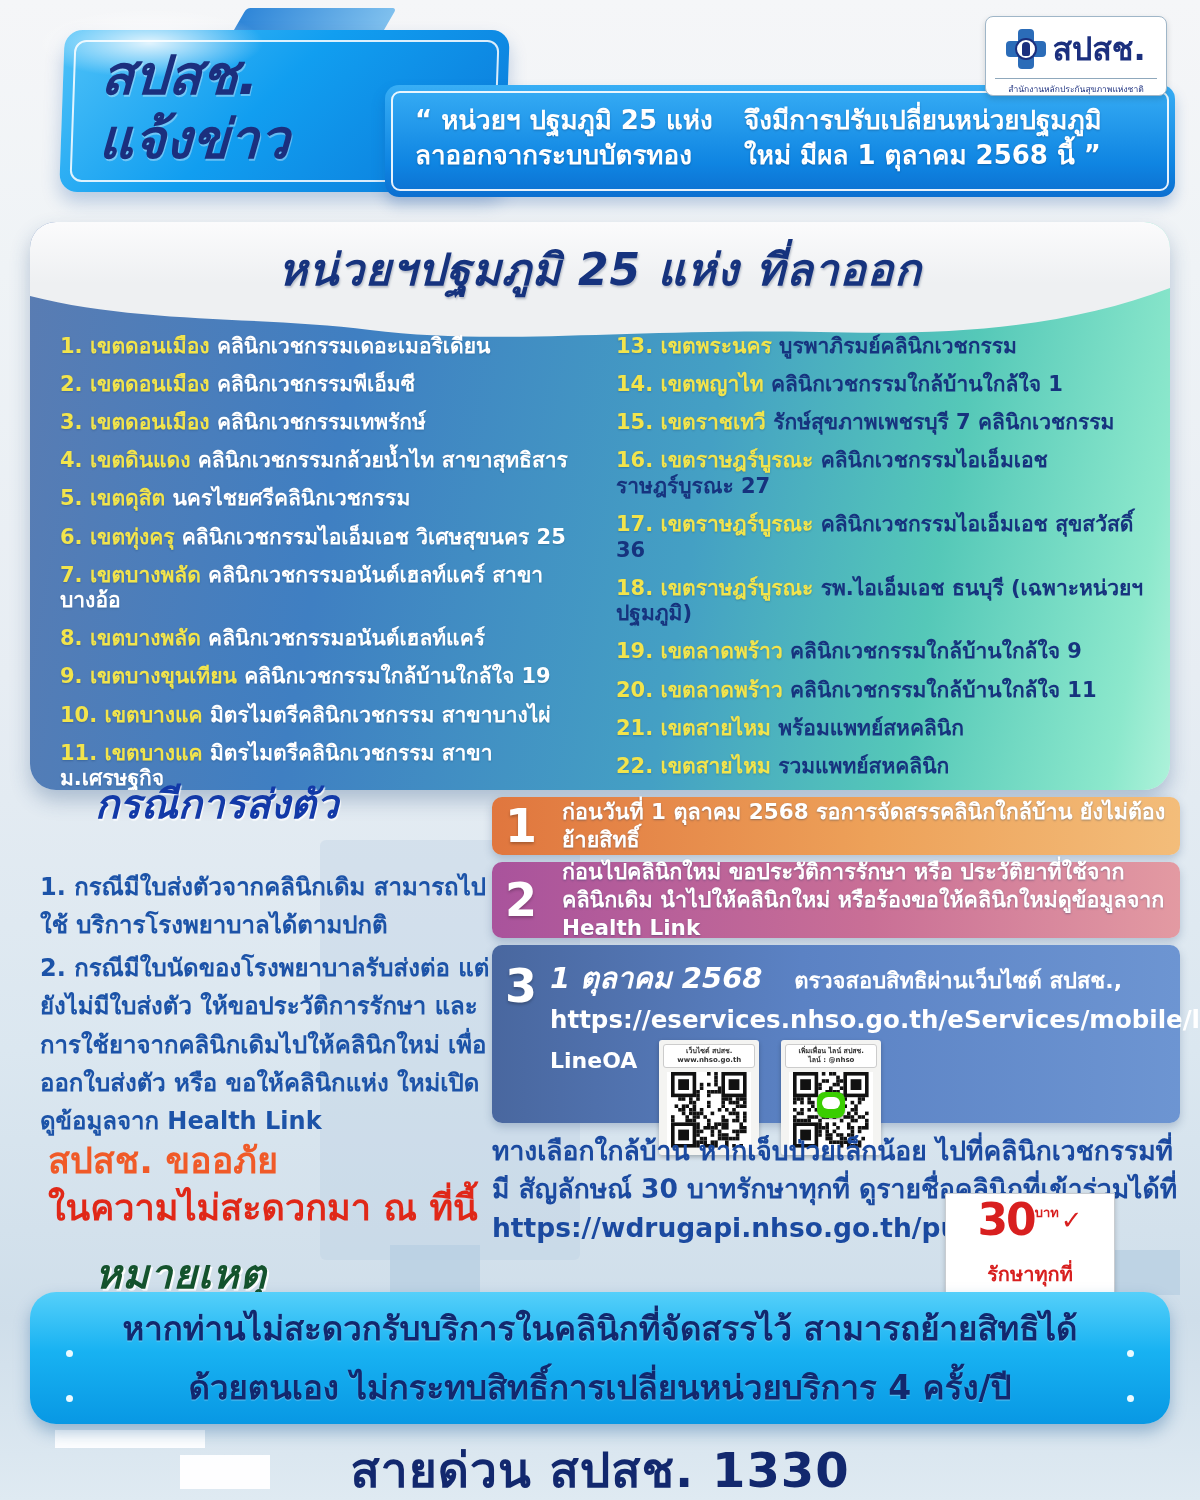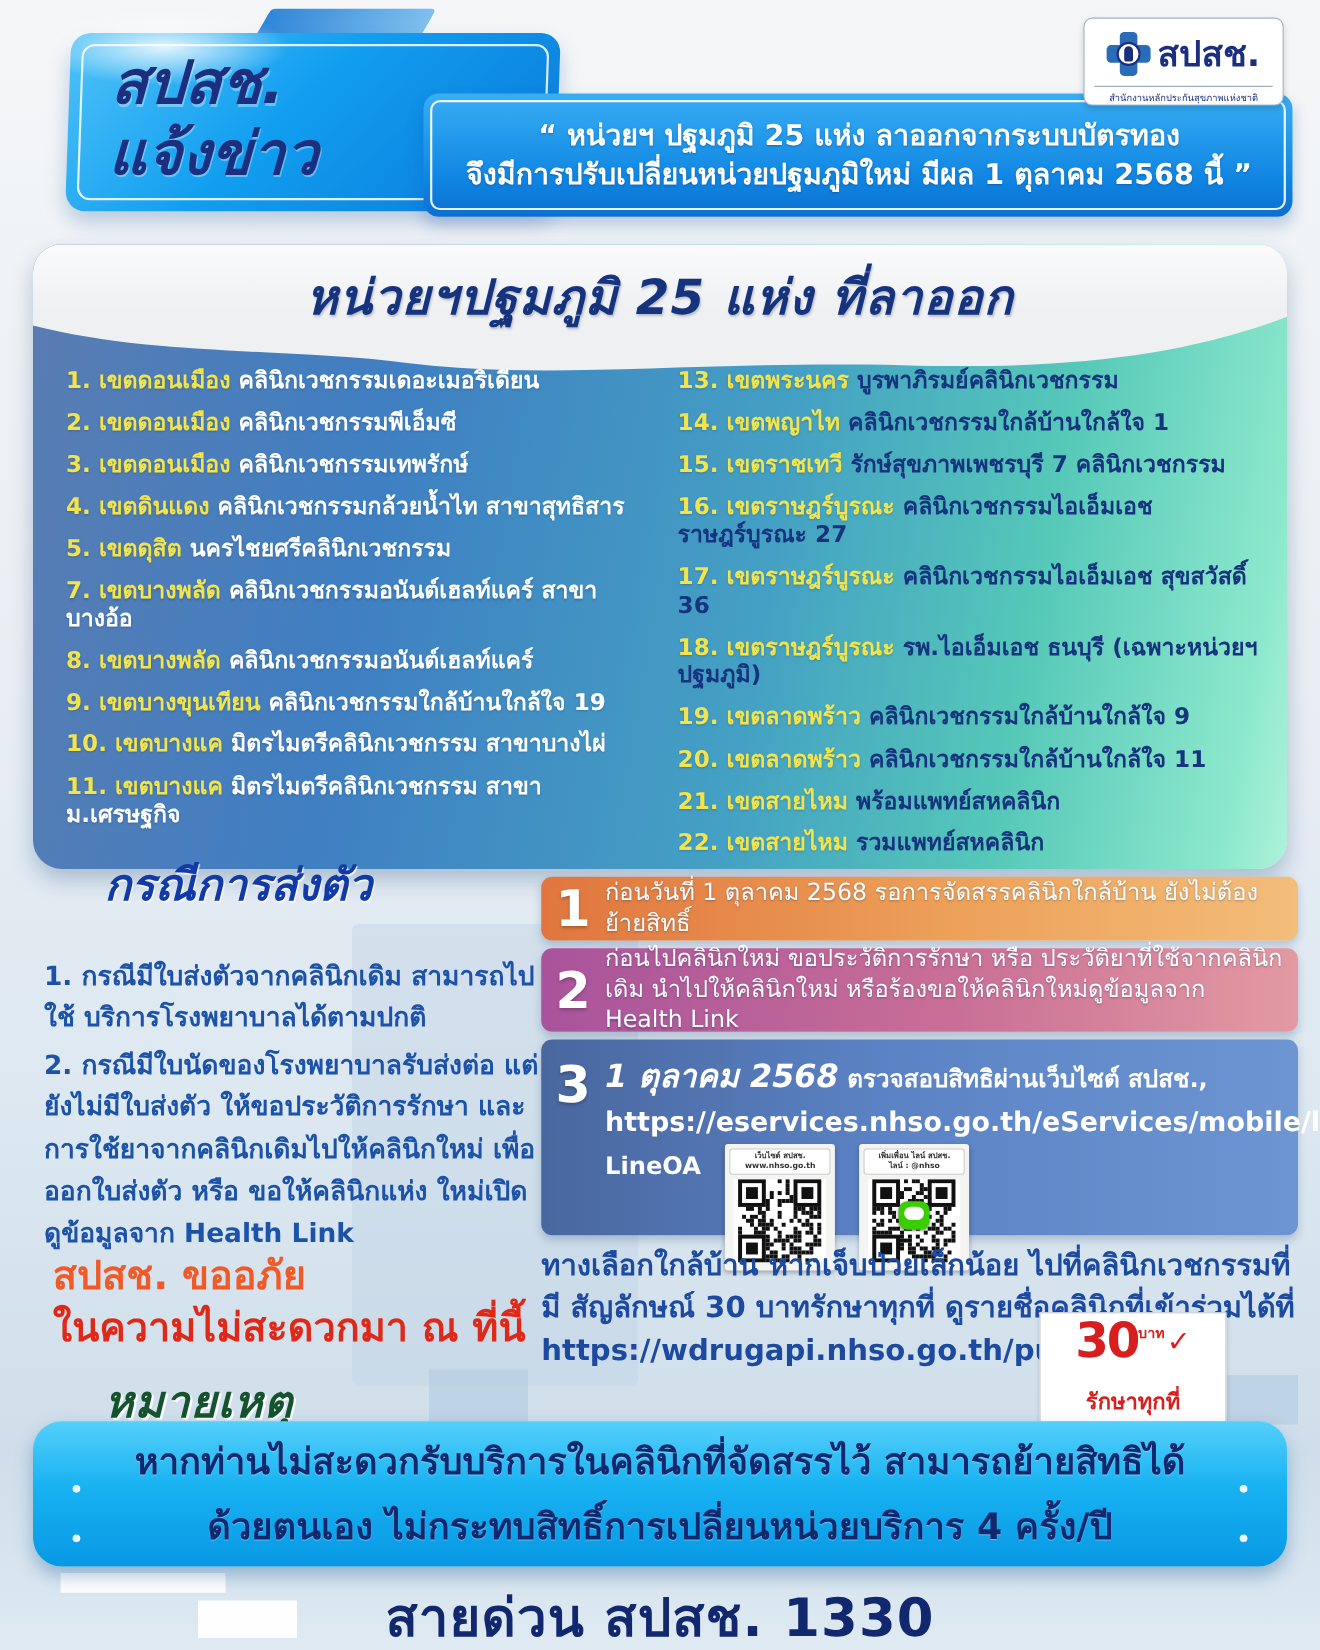--- a/index.html
+++ b/index.html
@@ -20,21 +20,21 @@
     transform:skewX(-2deg);
   }
   .badge-inner { position:absolute; inset:10px; border:2px solid rgba(255,255,255,.85); border-radius:12px; }
   .badge-shine { position:absolute; left:-30px; top:-22px; width:230px; height:70px; background:radial-gradient(ellipse at center,rgba(255,255,255,.85),rgba(255,255,255,0) 70%); }
   .badge-text { position:absolute; left:38px; top:14px; color:#1b2f7e; font-weight:800; font-size:54px; line-height:1.18; font-style:italic; text-shadow:1px 2px 0 rgba(255,255,255,.35); }
   .quote-box {
     left:385px; top:85px; width:790px; height:112px;
     background:linear-gradient(180deg,#38aef5 0%,#0f85e2 70%,#0c6fd0 100%);
     border-radius:14px; box-shadow:0 8px 14px rgba(20,80,160,.25);
   }
-  .quote-inner { position:absolute; inset:6px; border:2px solid rgba(255,255,255,.9); border-radius:9px; padding:10px 20px 8px 22px; display:flex; flex-direction:column; justify-content:center;text-align:center; }
+  .quote-inner { position:absolute; inset:6px; border:2px solid rgba(255,255,255,.9); border-radius:9px; padding:10px 20px 8px 22px; display:flex; flex-direction:row; justify-content:center; }
   .quote-line { color:#ffffff; font-weight:700; font-size:26px; line-height:1.35; text-shadow:0 1px 2px rgba(0,40,90,.35); }
   .logo-box { left:985px; top:16px; width:182px; height:80px; background:#ffffff; border:1px solid #9fb6c8; border-radius:8px; box-shadow:0 3px 6px rgba(0,0,0,.15); z-index:5; }
   .logo-row { display:flex; align-items:center; justify-content:center; gap:6px; margin-top:6px; }
   .logo-cross { width:40px; height:40px; position:relative; }
   .logo-cross .v { position:absolute; left:12px; top:0; width:16px; height:40px; background:#2b6cb8; border-radius:4px; }
   .logo-cross .h { position:absolute; left:0; top:12px; width:40px; height:16px; background:#2b6cb8; border-radius:4px; }
   .logo-cross .c { position:absolute; left:9px; top:9px; width:22px; height:22px; background:#ffffff; border:2px solid #1b2f7e; border-radius:50%; }
   .logo-cross .p { position:absolute; left:16px; top:13px; width:8px; height:14px; background:#1b2f7e; border-radius:4px 4px 2px 2px; }
   .logo-name { color:#1b2f7e; font-weight:800; font-size:32px; }
   .logo-sub { color:#1b2f7e; font-size:8.5px; text-align:center; margin-top:4px; border-top:1px solid #8fa8bc; padding-top:3px; width:90%; margin-left:5%; }
@@ -60,29 +60,29 @@
   .ref-body { left:40px; top:868px; width:450px; color:#1c53a8; font-weight:700; font-size:24px; line-height:1.6; }
   .ref-body p { margin-bottom:4px; }
   .apology { left:48px; top:1138px; width:440px; line-height:1.3; }
   .apology .l1 { color:#f05a28; font-weight:800; font-size:36px; }
   .apology .l2 { color:#e02818; font-weight:700; font-size:36px; }
   .note-label { left:95px; top:1242px; color:#14532d; font-weight:900; font-style:italic; font-size:40px; letter-spacing:1px; text-shadow:2px 2px 0 rgba(255,255,255,.9); }
 
   
   .bar { left:492px; width:688px; border-radius:10px; color:#fff; display:flex; align-items:center; box-shadow:0 4px 8px rgba(40,70,120,.25); }
   .bar .num { font-size:46px; font-weight:800; width:58px; text-align:center; flex:0 0 58px; text-shadow:0 2px 3px rgba(0,0,0,.25); }
-  .bar .txt { font-weight:400; font-size:21.5px; line-height:1.3; padding:6px 10px 6px 0; text-shadow:0 1px 2px rgba(0,40,90,.35); }
+  .bar .txt { font-weight:700; font-size:21.5px; line-height:1.3; padding:6px 10px 6px 0; text-shadow:0 1px 2px rgba(0,40,90,.35);margin-left:12px; }
   .bar1 { top:797px; height:58px; background:linear-gradient(90deg,#e0763e 0%,#eda159 55%,#f3bd7a 100%); }
   .bar2 { top:862px; height:76px; background:linear-gradient(90deg,#a9539c 0%,#c96f96 55%,#e39aa2 100%); }
   .bar3 { top:945px; height:178px; background:linear-gradient(90deg,#49679f 0%,#5b82c4 45%,#6d95d2 100%); align-items:flex-start; }
   .bar3 .num { margin-top:14px; }
   .b3-content { padding:10px 8px 0 0; }
   .b3-line1 { color:#fff; }
   .b3-date { font-weight:800; font-size:29px;font-style:italic; }
-  .b3-rest { font-weight:700; font-size:22px; }
+  .b3-rest { font-weight:700; font-size:22px;margin-left:24px; }
   .b3-url { color:#ffffff; font-weight:800; font-size:24.5px; margin-top:4px; display:block; text-decoration:none; }
   .b3-bottom { display:flex; align-items:flex-start; gap:22px; margin-top:6px; }
   .b3-line-label { color:#fff; font-weight:700; font-size:22px; margin-top:8px; }
   .qr-card { width:100px; height:115px; background:#f4f4f2; border-radius:3px; padding:4px 4px 2px; position:relative; box-shadow:0 2px 4px rgba(0,0,0,.25); }
   .qr-cap { background:#fff; border:1px solid #ccc; border-radius:3px; font-size:7px; line-height:1.25; color:#333; text-align:center; padding:2px 1px; font-weight:700; }
   .qr-svg { display:block; margin:4px auto 0; background:#fff; }
   .line-dot { position:absolute; left:36px; top:52px; width:28px; height:26px; background:#3ace01; border-radius:8px; box-shadow:0 1px 2px rgba(0,0,0,.4); }
   .line-dot:after { content:""; position:absolute; left:5px; top:5px; width:18px; height:12px; background:#fff; border-radius:6px; }
 
   .near-note { left:492px; top:1132px; width:690px; color:#1b4aa0; font-weight:700; font-size:26.5px; line-height:1.45; }
@@ -156,20 +156,21 @@
     <path d="M0,0 H1140 V6 C1040,44 930,54 790,50 C600,46 470,64 340,48 C230,34 110,42 0,14 Z" fill="#eef0f2"></path>
   </svg>
   <div class="panel-title">หน่วยฯปฐมภูมิ 25 แห่ง ที่ลาออก</div>
   <div class="cols">
     <div class="col" id="list-left">
         <div class="row-item"><span class="dist">1. เขตดอนเมือง </span><span class="clinic-w">คลินิกเวชกรรมเดอะเมอริเดียน</span></div>
         <div class="row-item"><span class="dist">2. เขตดอนเมือง </span><span class="clinic-w">คลินิกเวชกรรมพีเอ็มซี</span></div>
         <div class="row-item"><span class="dist">3. เขตดอนเมือง </span><span class="clinic-w">คลินิกเวชกรรมเทพรักษ์</span></div>
         <div class="row-item"><span class="dist">4. เขตดินแดง </span><span class="clinic-w">คลินิกเวชกรรมกล้วยน้ำไท สาขาสุทธิสาร</span></div>
         <div class="row-item"><span class="dist">5. เขตดุสิต </span><span class="clinic-w">นครไชยศรีคลินิกเวชกรรม</span></div>
+        <div class="row-item"><span class="dist">6. เขตทุ่งครุ </span><span class="clinic-w">คลินิกเวชกรรมไอเอ็มเอช วิเศษสุขนคร 25</span></div>
         <div class="row-item"><span class="dist">7. เขตบางพลัด </span><span class="clinic-w">คลินิกเวชกรรมอนันต์เฮลท์แคร์ สาขาบางอ้อ</span></div>
         <div class="row-item"><span class="dist">8. เขตบางพลัด </span><span class="clinic-w">คลินิกเวชกรรมอนันต์เฮลท์แคร์</span></div>
         <div class="row-item"><span class="dist">9. เขตบางขุนเทียน </span><span class="clinic-w">คลินิกเวชกรรมใกล้บ้านใกล้ใจ 19</span></div>
         <div class="row-item"><span class="dist">10. เขตบางแค </span><span class="clinic-w">มิตรไมตรีคลินิกเวชกรรม สาขาบางไผ่</span></div>
         <div class="row-item"><span class="dist">11. เขตบางแค </span><span class="clinic-w">มิตรไมตรีคลินิกเวชกรรม สาขา ม.เศรษฐกิจ</span></div>
       </div>
     <div class="col" id="list-right">
         <div class="row-item"><span class="dist">13. เขตพระนคร </span><span class="clinic-n">บูรพาภิรมย์คลินิกเวชกรรม</span></div>
         <div class="row-item"><span class="dist">14. เขตพญาไท </span><span class="clinic-n">คลินิกเวชกรรมใกล้บ้านใกล้ใจ 1</span></div>
         <div class="row-item"><span class="dist">15. เขตราชเทวี </span><span class="clinic-n">รักษ์สุขภาพเพชรบุรี 7 คลินิกเวชกรรม</span></div>

